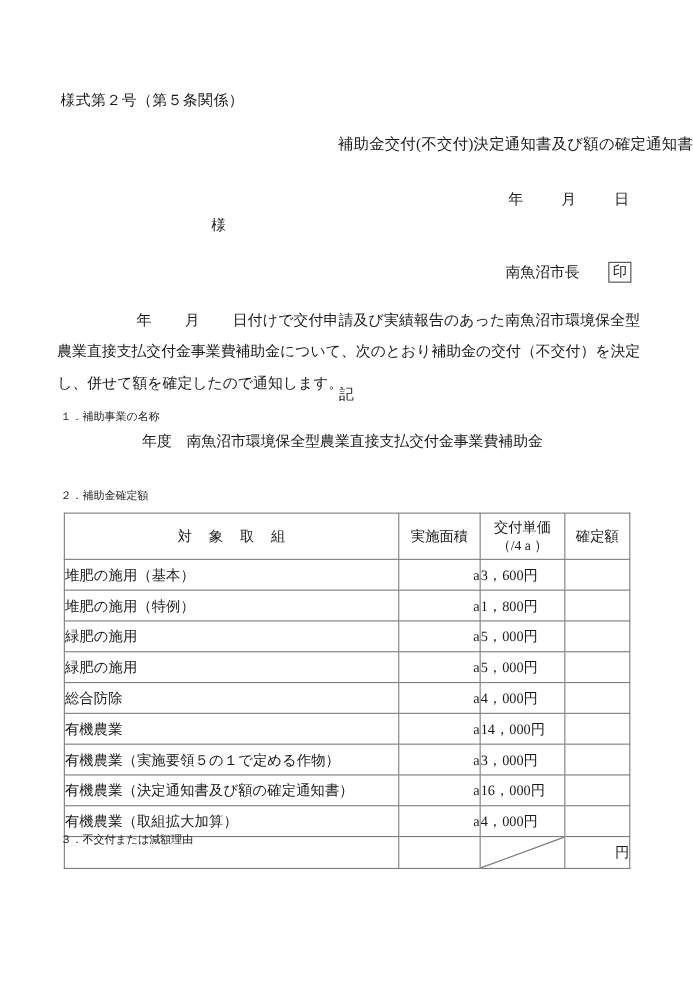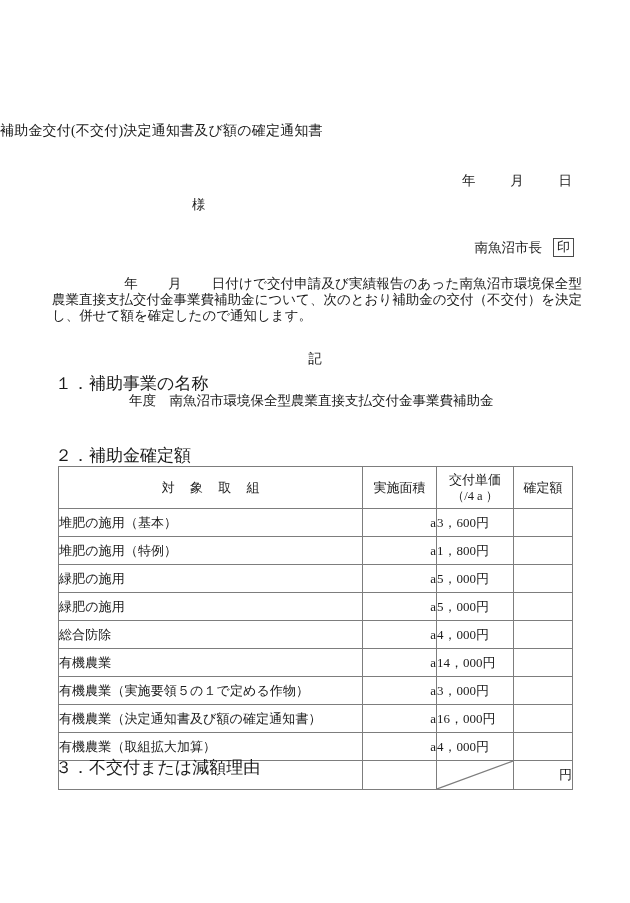--- a/index.html
+++ b/index.html
@@ -29,21 +29,21 @@
     top: 82px;
     font-size: 13.5px;
     letter-spacing: 0.4px;
     white-space: nowrap;
   }
   .doc-title {
     position: absolute;
     left: 0;
     right: 0;
     top: 122px;
-    text-align: left;
+    text-align: right;
     font-size: 14px;
     letter-spacing: 0.2px;
     white-space: nowrap;
   }
   .date-line {
     position: absolute;
     right: 58px;
     top: 172px;
     font-size: 13.5px;
     white-space: nowrap;
@@ -60,38 +60,38 @@
     white-space: nowrap;
   }
   .issuer {
     position: absolute;
     right: 56px;
     top: 238px;
     font-size: 13.5px;
     white-space: nowrap;
     display: flex;
     align-items: center;
-    gap: 11px;
+    gap: 26px;
   }
   .seal-box {
     display: inline-block;
     border: 1px solid #4a4a4a;
     padding: 0px 3px 1px 3px;
     font-size: 13px;
     line-height: 1.25;
   }
 
   
   .body-para {
     position: absolute;
     left: 52px;
     top: 276px;
     width: 530px;
     font-size: 13.5px;
-    line-height: 16px;
+    line-height: 29px;
     text-align: justify;
     text-justify: inter-ideograph;
   }
   .body-para .indent {
     display: inline-block;
     width: 72px;
   }
   .body-para .gap {
     display: inline-block;
     width: 30px;
@@ -103,21 +103,21 @@
     right: 0;
     top: 350px;
     text-align: center;
     font-size: 13.5px;
   }
 
   
   .sec-head {
     position: absolute;
     left: 55px;
-    font-size: 17px;
+    font-size: 10px;
     white-space: nowrap;
   }
   .sec1-head { top: 372px; }
   .sec1-sub {
     position: absolute;
     left: 112px;
     top: 392px;
     font-size: 13.5px;
     white-space: nowrap;
     margin-left: 17px;
@@ -197,20 +197,21 @@
     width: 100%;
     height: 100%;
     display: block;
   }
 </style>
 </head>
 <body>
 
 <div class="page">
 
+  <div class="form-no">様式第２号（第５条関係）</div>
 
   <div class="doc-title">補助金交付(不交付)決定通知書及び額の確定通知書</div>
 
   <div class="date-line">
     <span>年</span>
     <span class="gap"></span>
     <span>月</span>
     <span class="gap"></span>
     <span>日</span>
   </div>

